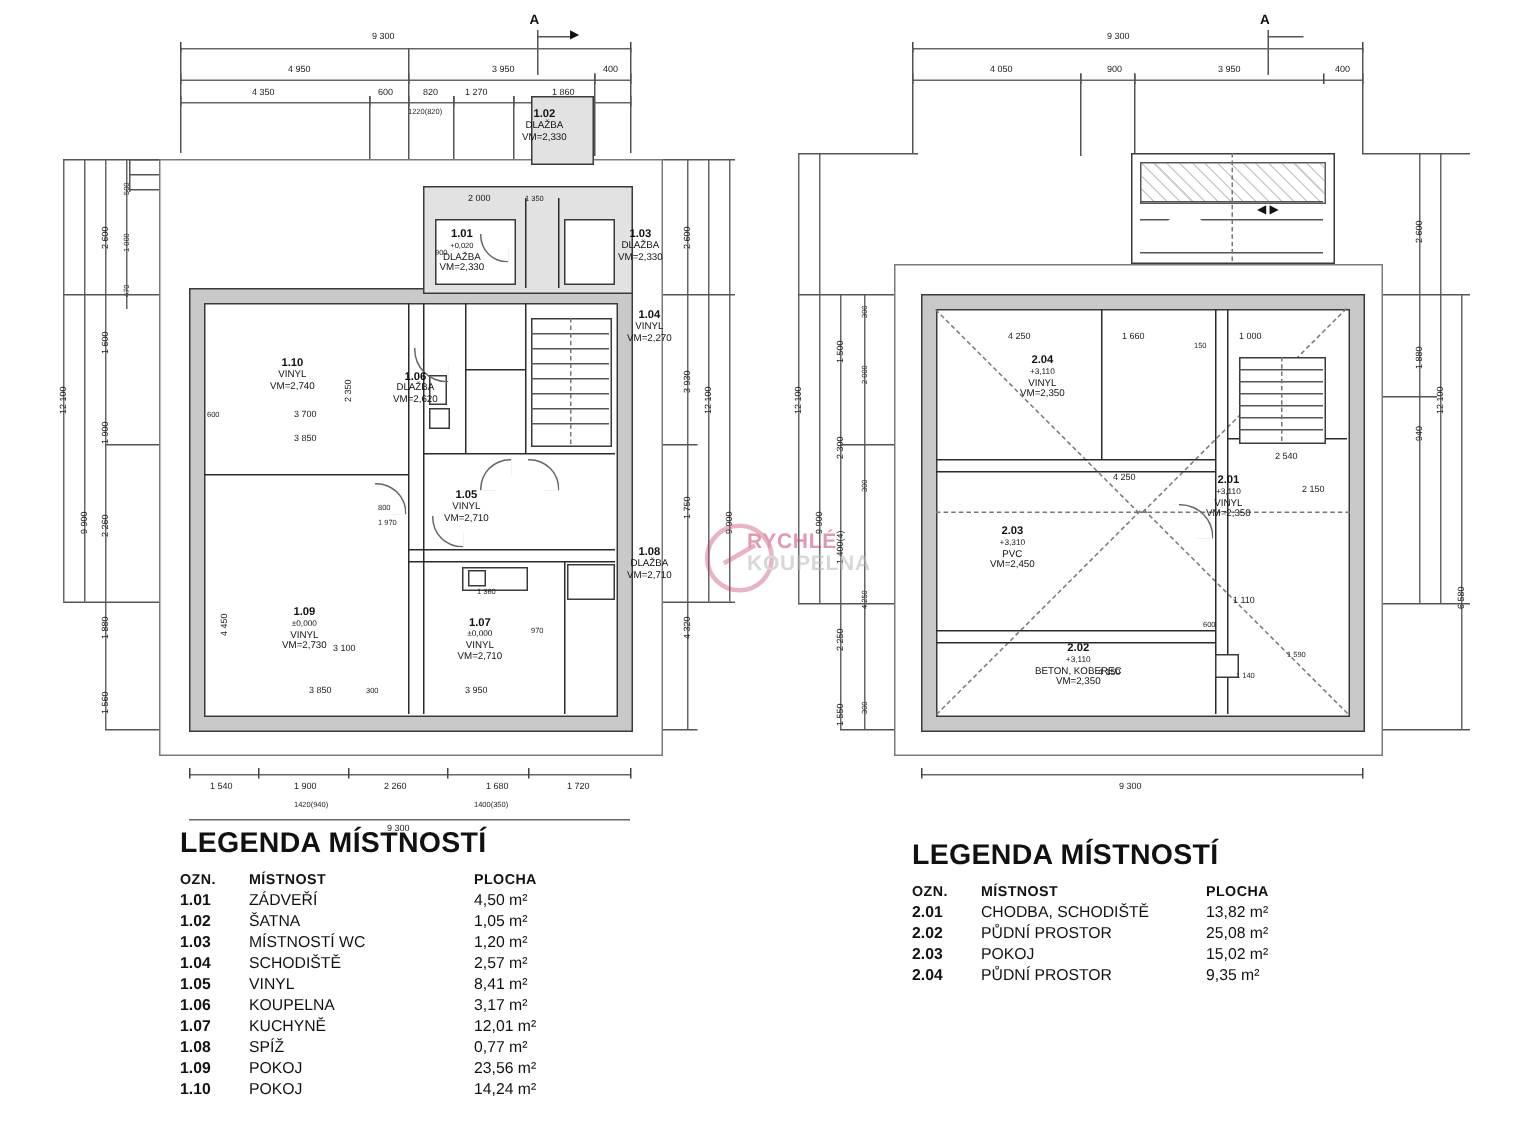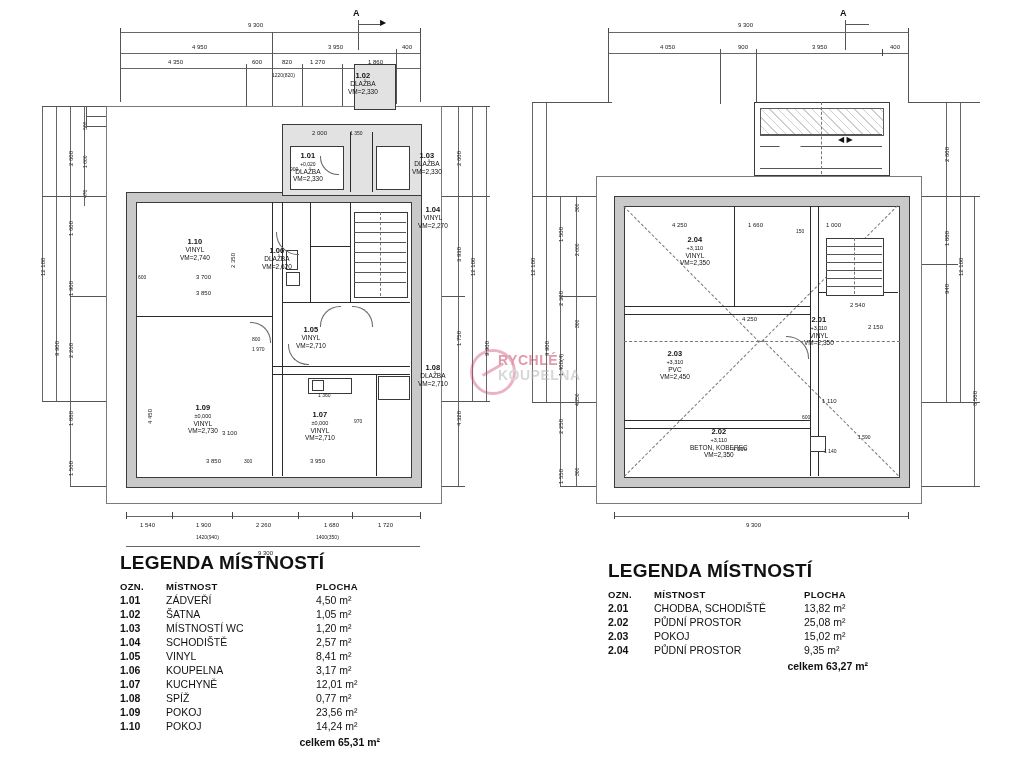--- a/index.html
+++ b/index.html
@@ -485,21 +485,20 @@
       <td class="nm">POKOJ</td>
       <td class="pl">23,56 m²</td>
     </tr>
     <tr>
       <td class="oz">1.10</td>
       <td class="nm">POKOJ</td>
       <td class="pl">14,24 m²</td>
     </tr>
   </tbody>
     </table>
-  <div class="tot" style="width:260px;">celkem 65,31 m²</div>
 </div>
 
 <div class="legend" style="left:608px;top:560px;">
   <h2>LEGENDA MÍSTNOSTÍ</h2>
   <table>
     <tbody>
         <tr class="hdr">
       <td class="oz">OZN.</td>
       <td class="nm">MÍSTNOST</td>
       <td class="pl">PLOCHA</td>
@@ -519,14 +518,13 @@
       <td class="nm">POKOJ</td>
       <td class="pl">15,02 m²</td>
     </tr>
     <tr>
       <td class="oz">2.04</td>
       <td class="nm">PŮDNÍ PROSTOR</td>
       <td class="pl">9,35 m²</td>
     </tr>
   </tbody>
     </table>
-  <div class="tot" style="width:260px;">celkem 63,27 m²</div>
 </div>
 
 </body></html>

